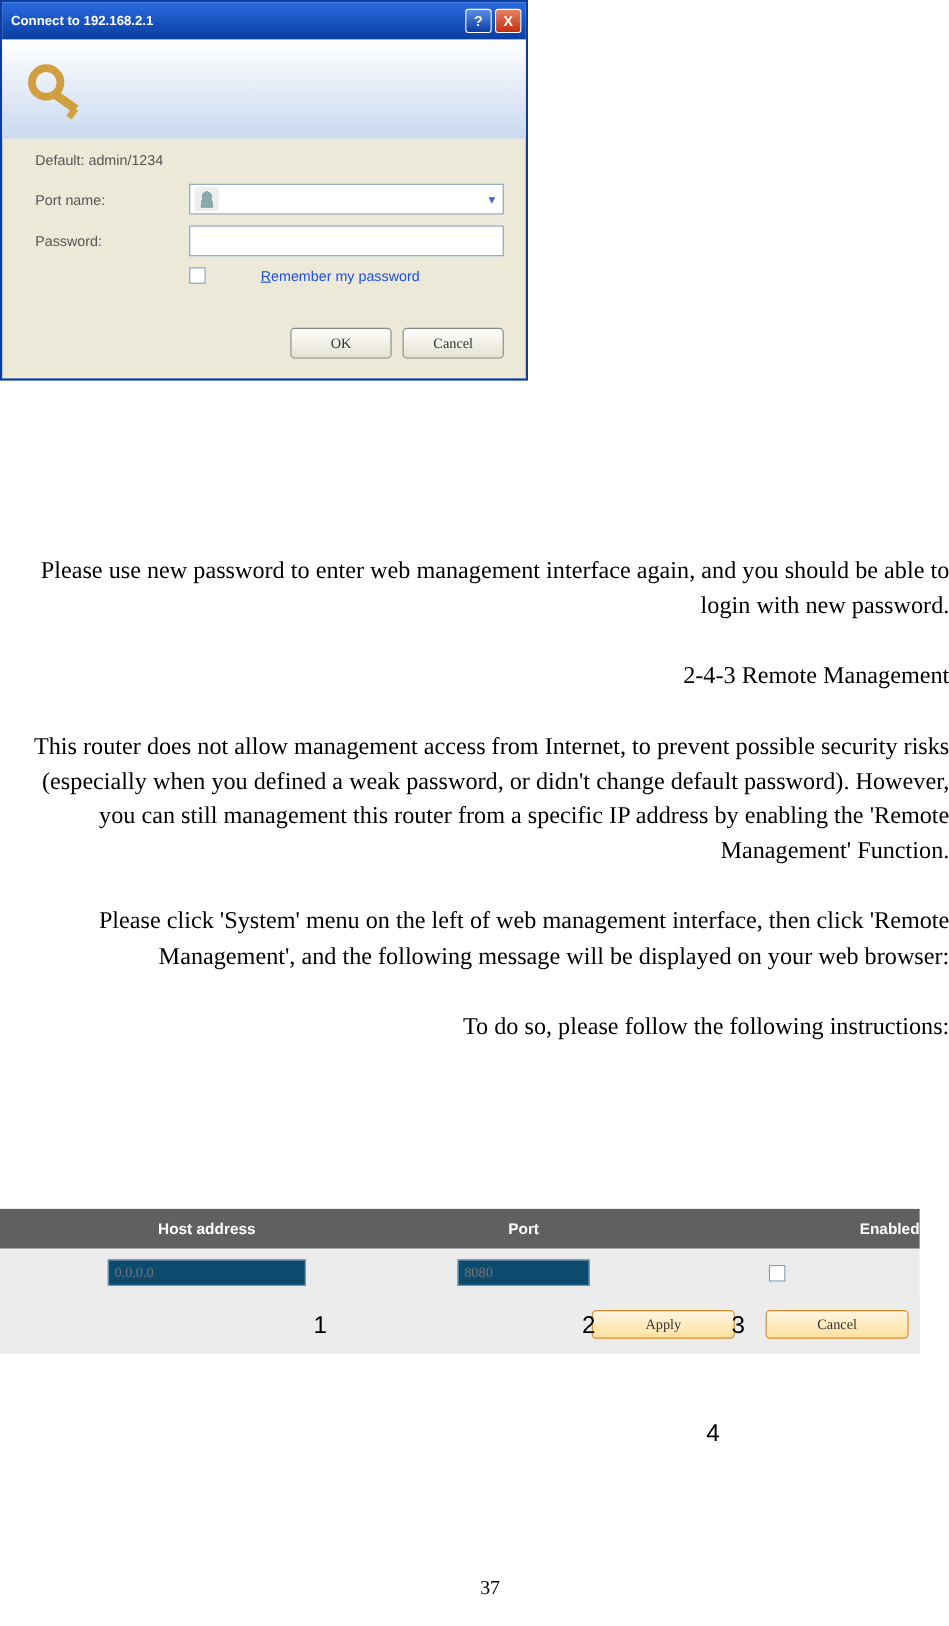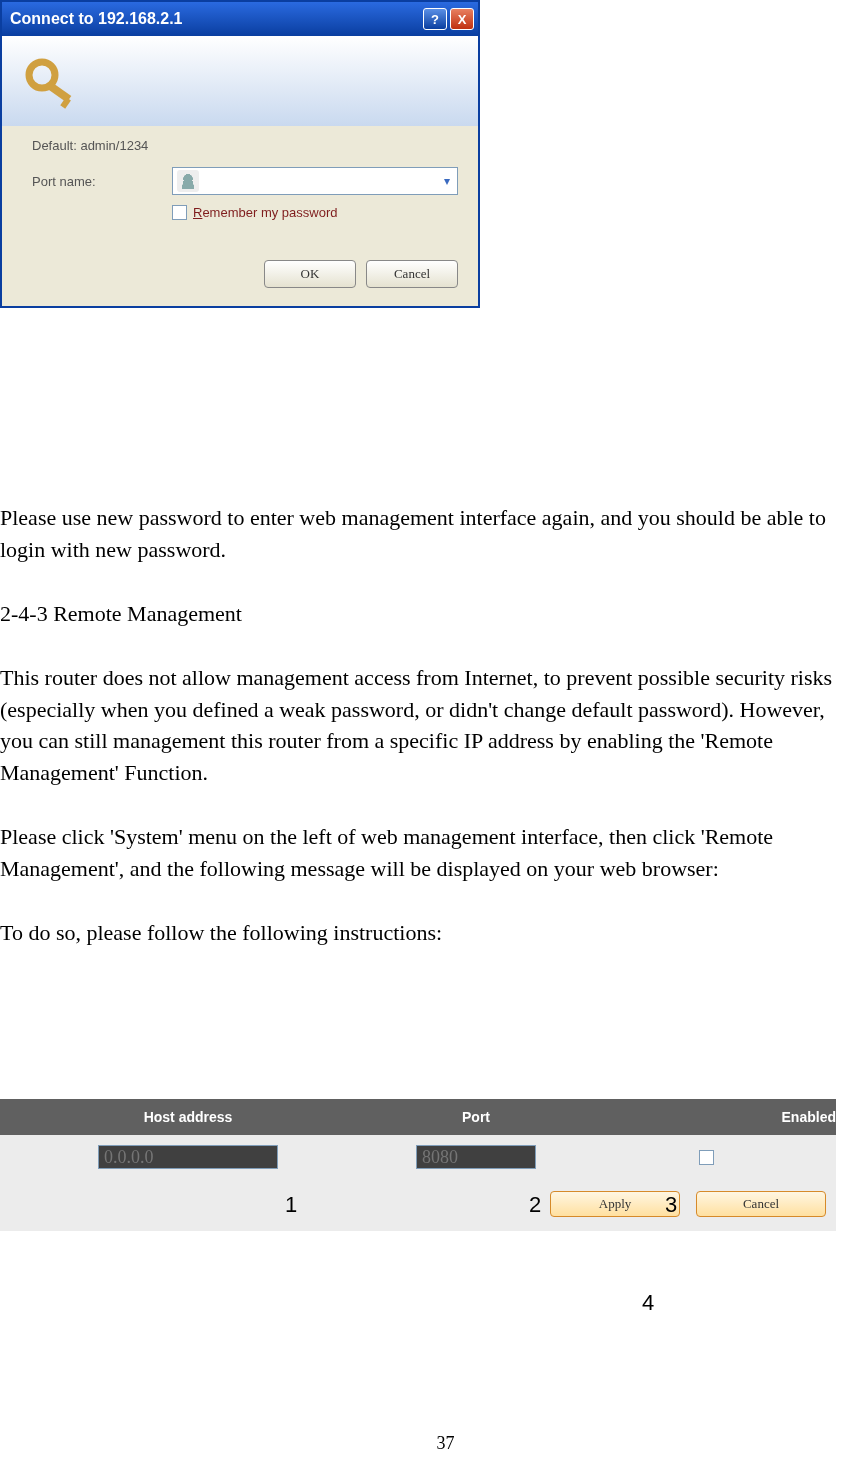--- a/index.html
+++ b/index.html
@@ -25,21 +25,21 @@
     color: #444;
   }
   .xp-title {
     background: linear-gradient(to bottom, #2a6ae0 0%, #0a3ea0 100%);
     color: #fff;
     display: flex;
     align-items: center;
     padding: 4px 4px 4px 8px;
     height: 34px;
   }
-  .xp-title-text { flex: 1; font-weight: bold; font-size: 16px; }
+  .xp-title-text { flex: 1; font-weight: bold; font-size: 12px; }
   .xp-title-btn {
     width: 24px; height: 22px;
     margin-left: 3px;
     display: flex; align-items: center; justify-content: center;
     border-radius: 3px;
     border: 1px solid #fff;
     font-weight: bold;
     color: #fff;
     background: linear-gradient(to bottom, #5a8fe6, #0a3ea0);
   }
@@ -89,21 +89,22 @@
   }
   .xp-input-drop {
     width: 20px; text-align: center; color: #3a6ac0; font-size: 12px;
   }
   .xp-pwd-input {
     flex: 1; border: 1px solid #7f9db9; height: 28px; background: #fff;
   }
   .xp-remember {
     margin-left: 140px;
     display: flex; align-items: flex-end;
-    color: #7f1d1d;
+    color: #1d4ed8;
+    gap: 44px;
   }
   .xp-checkbox {
     width: 15px; height: 15px; border: 1px solid #7f9db9; background: #fff; margin-right: 6px;
   }
   .xp-remember-text u { text-decoration: underline; display:inline; }
   .xp-actions {
     display: flex; justify-content: flex-end;
     margin-top: 40px;
     text-align: center;
   }
@@ -117,20 +118,21 @@
     display: flex; align-items: center; justify-content: center;
     color: #333;
   }
 
   
   .doc {
     position: absolute;
     top: 502px; left: 0; right: 0;
     padding-right: 0px;
     line-height: 1.45;
+    text-align: right;
   }
   .doc p { margin-bottom: 32px; }
 
   
   .rm-panel {
     width: 836px;
     background: #ececec;
     position: absolute;
     top: 1099px; left: 0;
     font-family: Tahoma, sans-serif;
@@ -152,39 +154,39 @@
     display: flex;
     align-items: center;
     height: 44px;
     text-align: center;
   }
   .rm-c1 { flex: 0 0 376px; display:flex; align-items:center; justify-content:center; }
   .rm-c2 { flex: 0 0 200px; display:flex; justify-content:center;}
   .rm-c3 { flex: 1; display:flex; align-items:center; justify-content:center;}
   .rm-field {
     width: 180px; height: 24px; border: 1px solid #7f9db9;
-    font-family: Tahoma; font-size: 18px; color: #aaa;
-    padding: 2px 5px; background:#404040;
+    font-family: Tahoma; font-size: 13px; color: #aaa;
+    padding: 2px 5px; background:#0c4a6e;
   }
   .rm-port { width: 120px; }
   .rm-check { width: 15px; height: 15px; border:1px solid #7f9db9; background:#fff;}
   .rm-actions {
     display:flex; justify-content:flex-end;
     padding: 12px 10px 14px 0;
     background: #ececec;
   }
   .rm-btn {
     width: 130px; height: 26px;
     border: 1px solid #d68a2a;
     border-radius: 4px;
     background: linear-gradient(to bottom, #fff6e2, #ffe0a0);
     color: #333;
     display:flex; align-items:center; justify-content:center;
     font-family: Tahoma; font-size: 13px;
-    margin-left: 16px;
+    margin-left: 28px;
   }
 
   
   .callout {
     position: absolute;
     font-family: Arial, sans-serif;
     font-size: 22px;
     color: #000;
   }
   .callout-1 { top: 1192px; left: 285px; }
@@ -225,20 +227,24 @@
   <div class="xp-body">
     <div class="xp-cred">Default: admin/1234</div>
     <div class="xp-row">
       <label>Port name:</label>
       <div class="xp-input-wrap">
         <div class="user-icon"></div>
         <input class="xp-input" value="" style="">
         <div class="xp-input-drop">▾</div>
       </div>
     </div>
+    <div class="xp-row">
+      <label>Password:</label>
+      <input type="password" class="xp-pwd-input" style="">
+    </div>
     <div class="xp-remember">
       <div class="xp-checkbox"></div>
       <span class="xp-remember-text"><u>R</u><span>emember my password</span></span>
     </div>
     <div class="xp-actions">
       <div class="xp-btn">
           <span>OK</span>
         </div>
       <div class="xp-btn">
           <span>Cancel</span>

